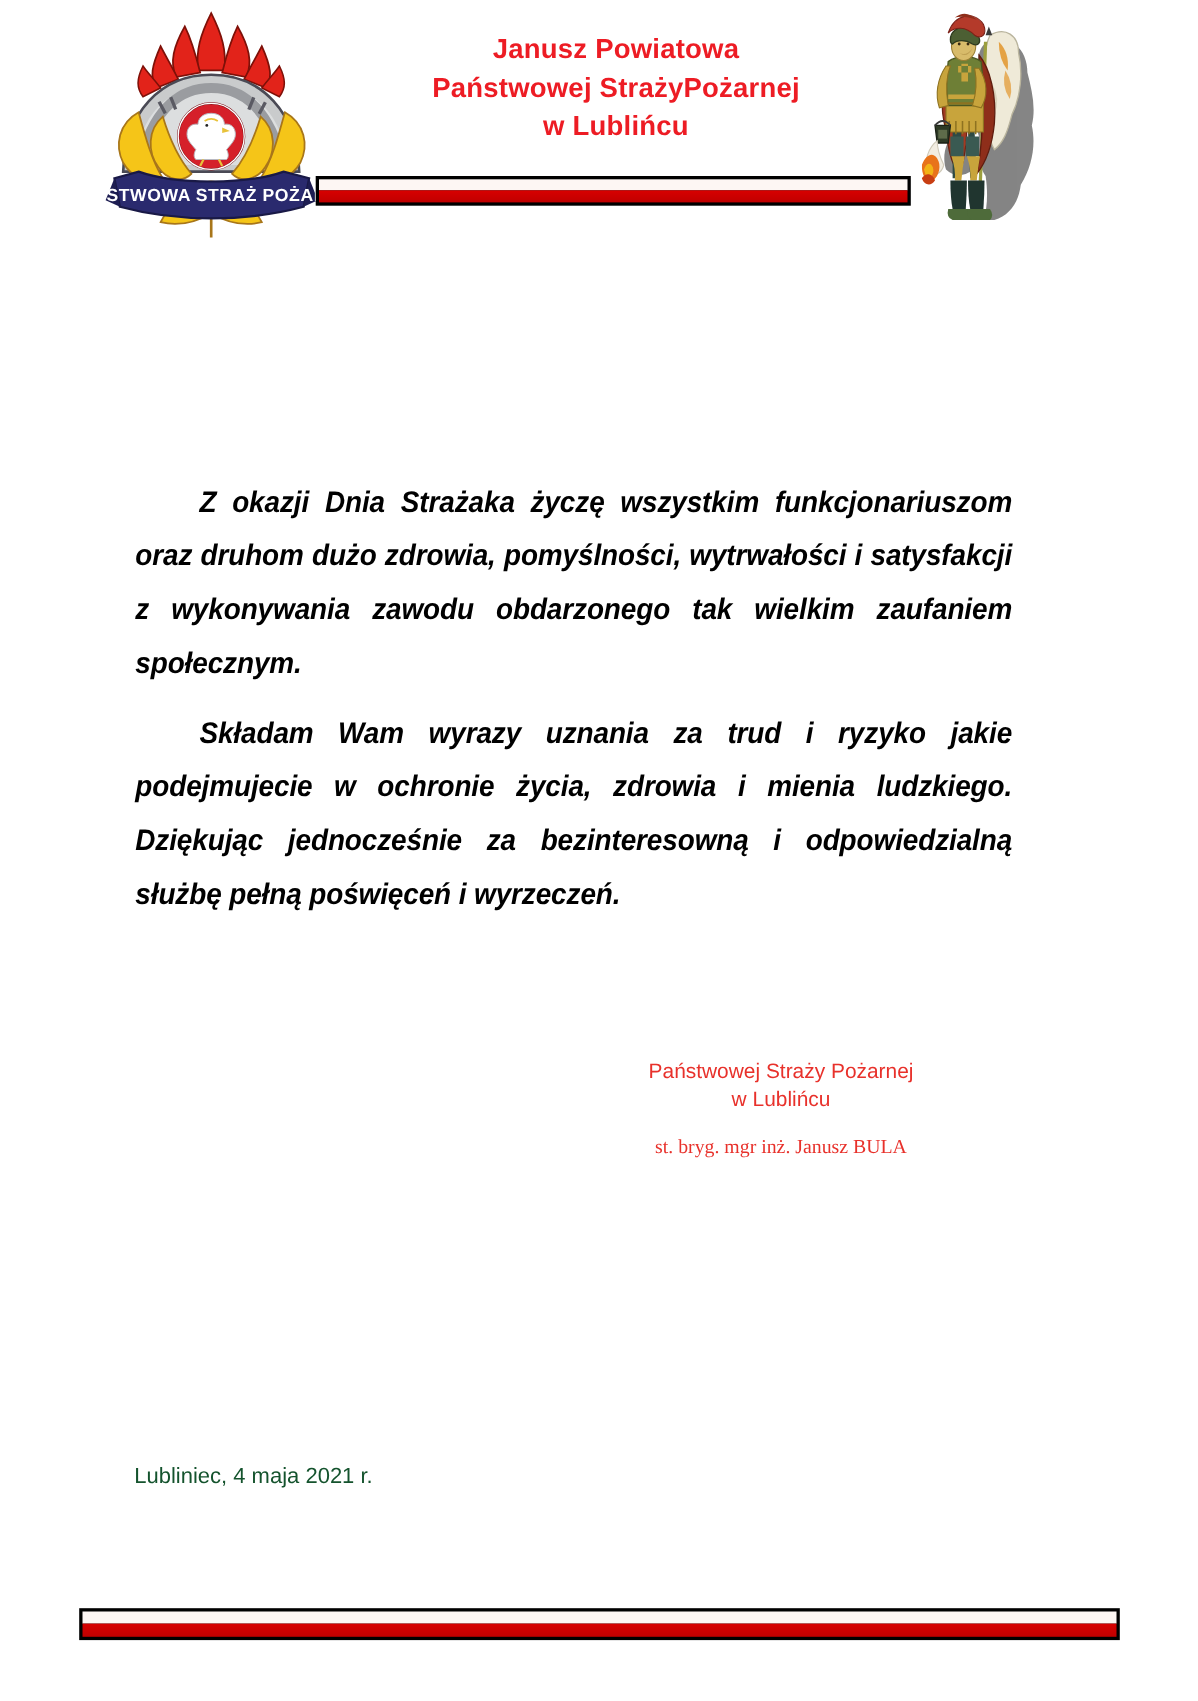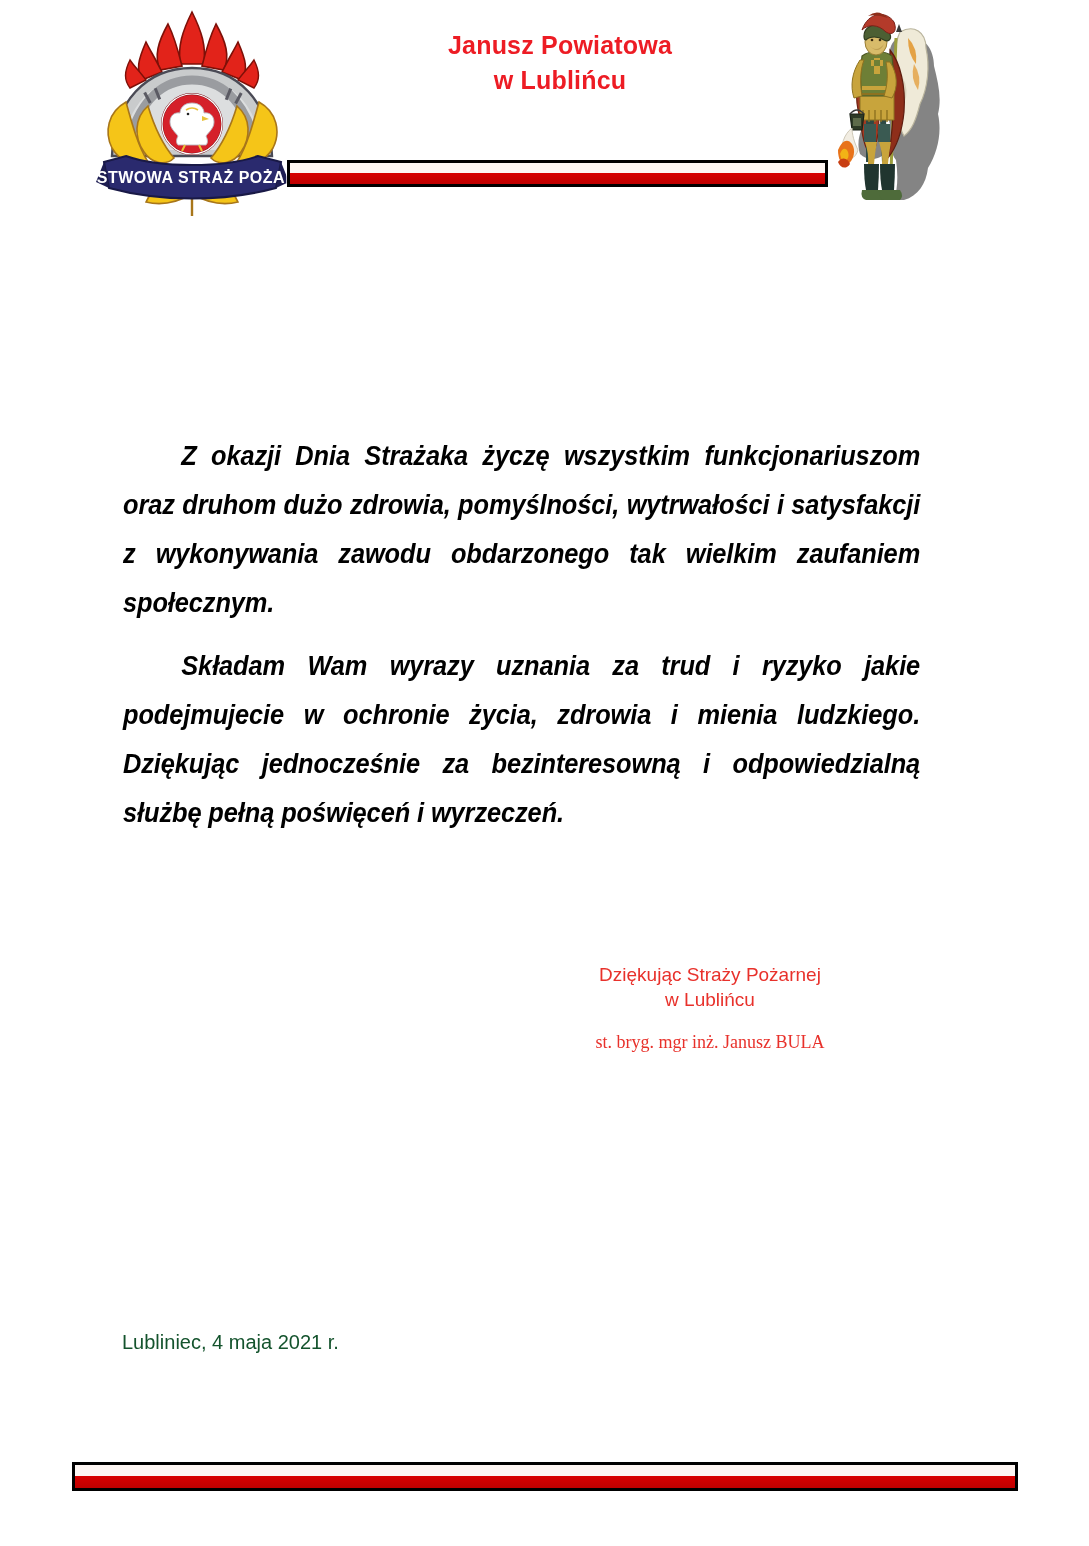--- a/index.html
+++ b/index.html
@@ -195,20 +195,21 @@
                  L 186 182 C 134 196, 70 196, 19 182 Z" fill="#2A2A6E" stroke="#191946" stroke-width="2"></path>
         <path d="M14 156 L 19 182 L 6 176 Z" fill="#1D1D52"></path>
         <path d="M191 156 L 186 182 L 199 176 Z" fill="#1D1D52"></path>
         <text x="102" y="177" font-family="'Liberation Sans','DejaVu Sans',sans-serif" font-size="16" font-weight="bold" fill="#FFFFFF" text-anchor="middle" letter-spacing="0.5">PAŃSTWOWA STRAŻ POŻARNA</text>
       </g>
     </svg>
   </div>
 
   <div class="header-title">
     <span class="ln">Janusz Powiatowa</span>
+    <span class="ln">Państwowej StrażyPożarnej</span>
     <span class="ln">w Lublińcu</span>
   </div>
 
   <div class="flag-bar flag-top">
     <div class="white-band"></div>
     <div class="red-band"></div>
   </div>
 
   <div class="florian">
     <svg viewBox="0 0 130 222" width="130" height="222" xmlns="http://www.w3.org/2000/svg">
@@ -300,21 +301,21 @@
       </g>
     </svg>
   </div>
 
   <div class="letter-body">
     <p>Z okazji Dnia Strażaka życzę wszystkim funkcjonariuszom oraz druhom dużo zdrowia, pomyślności, wytrwałości i satysfakcji z wykonywania zawodu obdarzonego tak wielkim zaufaniem społecznym.</p>
     <p>Składam Wam wyrazy uznania za trud i ryzyko jakie podejmujecie w ochronie życia, zdrowia i mienia ludzkiego. Dziękując jednocześnie za bezinteresowną i odpowiedzialną służbę pełną poświęceń i wyrzeczeń.</p>
   </div>
 
   <div class="signature">
-    <span class="sig-line">Dziękując Straży Pożarnej</span>
+    <span class="sig-line">Państwowej Straży Pożarnej</span>
     <span class="sig-line">w Lublińcu</span>
     <span class="sig-rank">st. bryg. mgr inż. Janusz BULA</span>
   </div>
 
   <div class="date-line">Lubliniec, 4 maja 2021 r.</div>
 
   <div class="flag-bar flag-bottom">
     <div class="white-band"></div>
     <div class="red-band"></div>
   </div>

